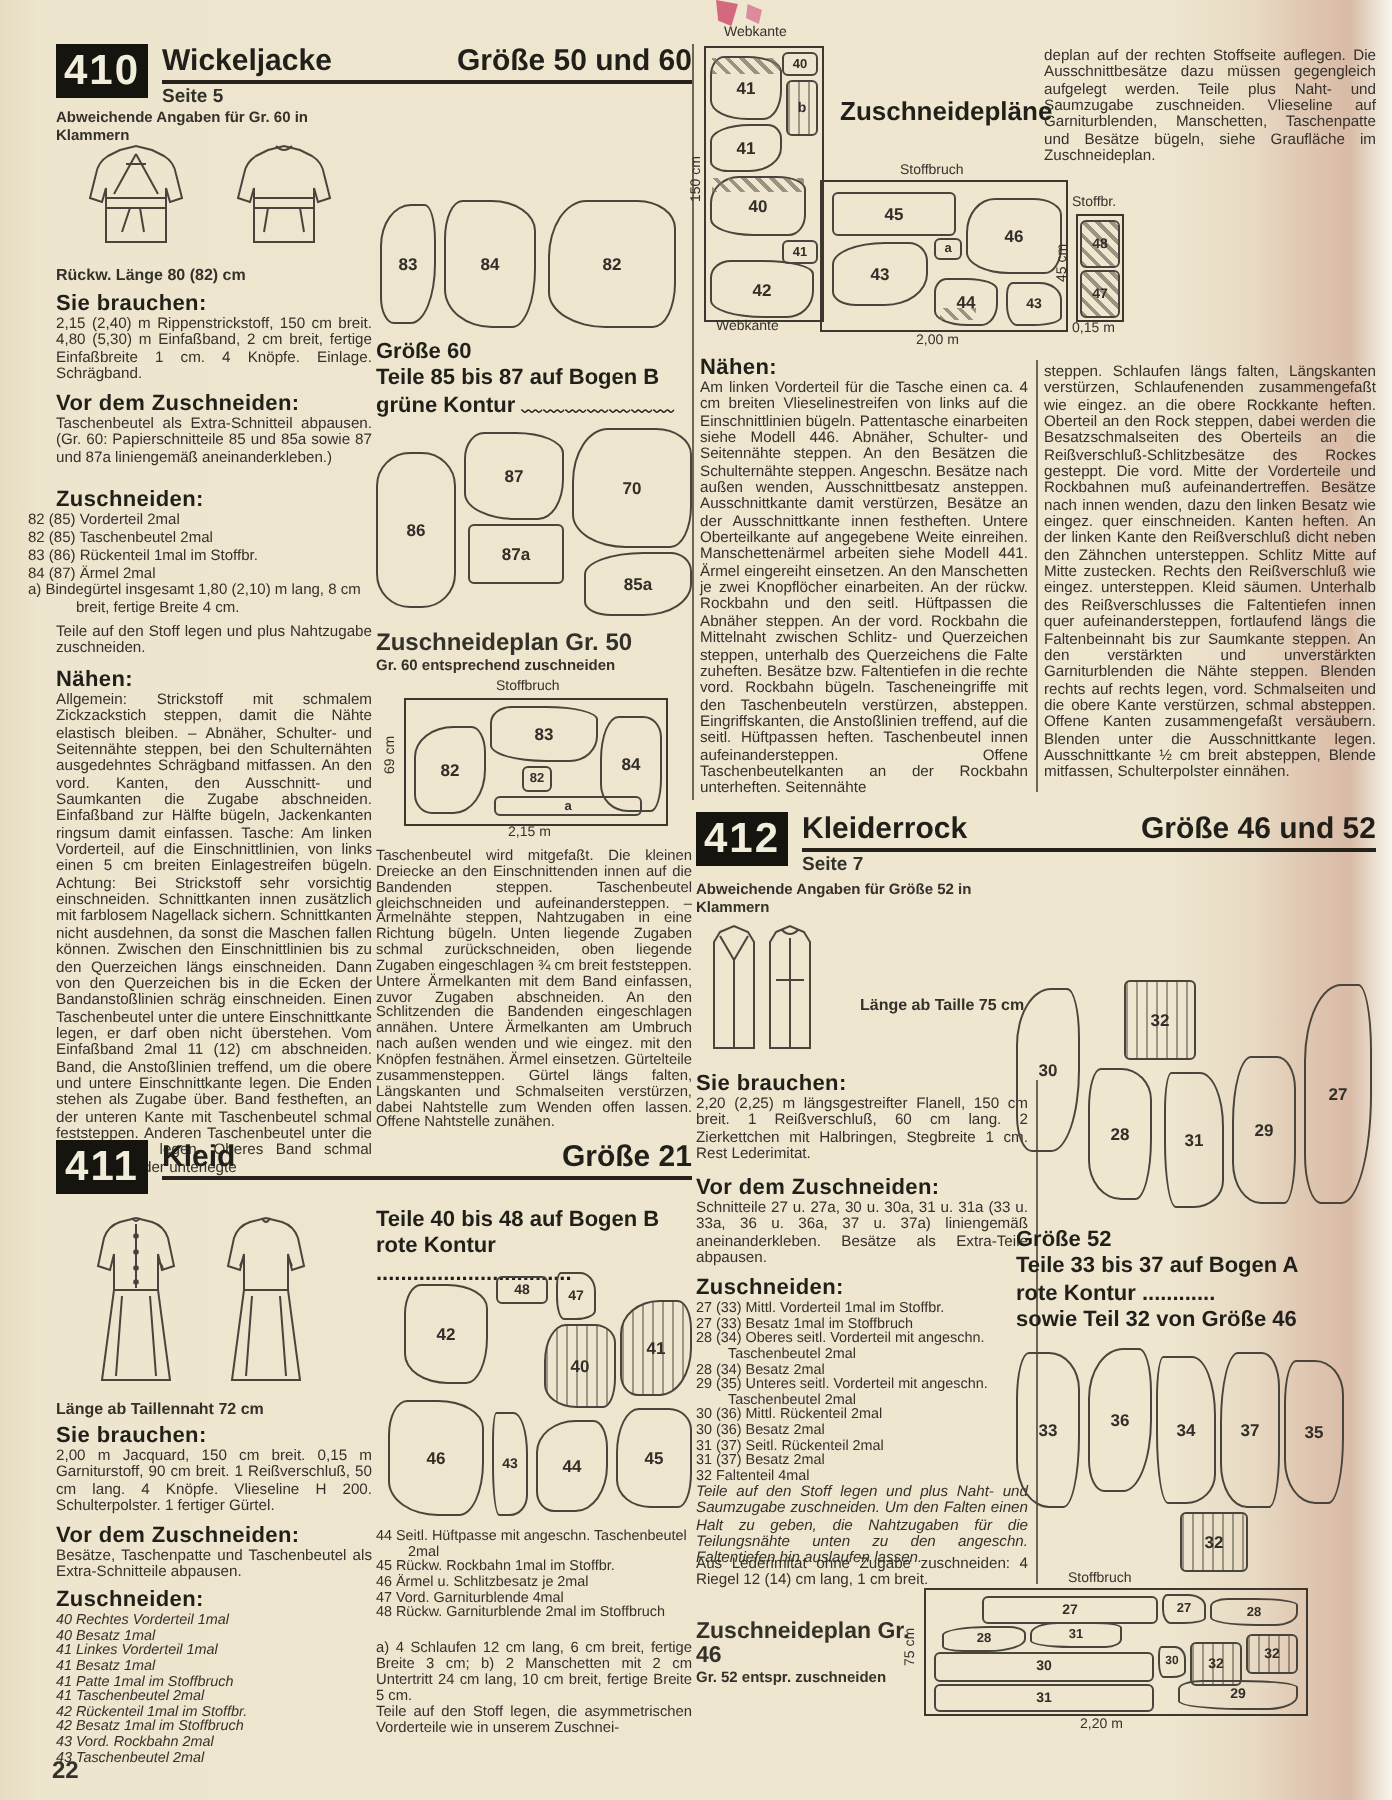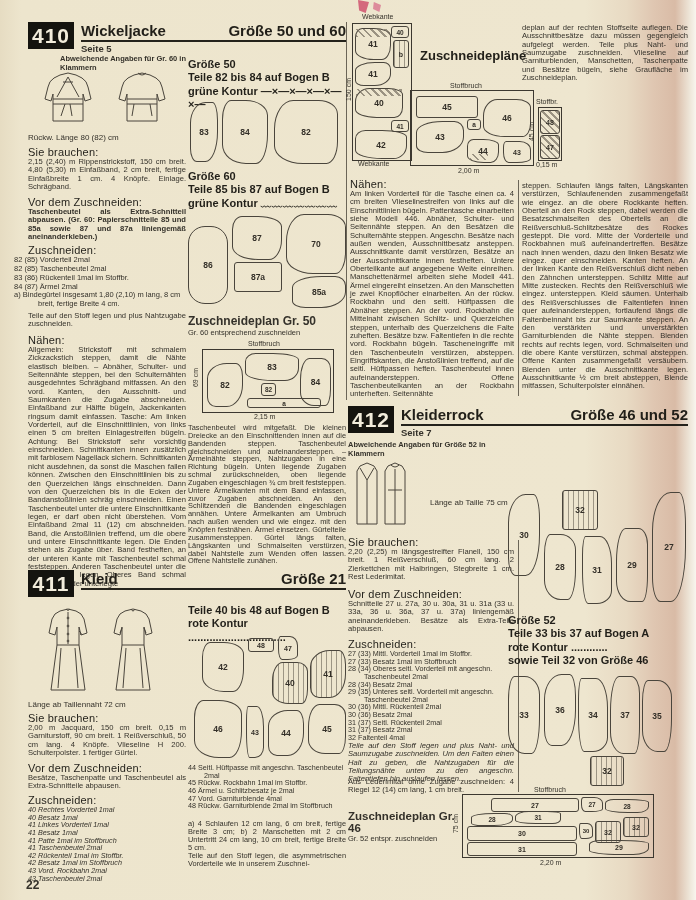--- a/index.html
+++ b/index.html
@@ -12,27 +12,27 @@
   .h-num{background:#15140f;color:#f2ecdb;font-weight:bold;font-size:21px;min-width:46px;height:27px;
     display:flex;align-items:center;justify-content:center;letter-spacing:1px;}
   .h-rest{flex:1;}
   .h-row{display:flex;justify-content:space-between;align-items:flex-end;}
   .h-title,.h-size{font-size:15px;font-weight:bold;color:#211f19;}
   .h-rule{border-top:2.2px solid #24221b;margin-top:1px;}
   .h-page{font-size:9.5px;font-weight:bold;margin-top:1px;}
   
   .t{font-size:7.6px;line-height:1.1;text-align:justify;}
   .t2{font-size:7.4px;line-height:1.06;text-align:justify;}
-  .h2{font-size:11px;font-weight:normal;color:#211f19;letter-spacing:.2px;}
+  .h2{font-size:11px;font-weight:bold;color:#211f19;letter-spacing:.2px;}
   .bn{font-size:7.5px;font-weight:bold;line-height:1.2;}
   .li{font-size:7.5px;line-height:1.18;padding-left:10px;text-indent:-24px;}
   .li2{font-size:7.2px;line-height:1.06;padding-left:16px;text-indent:-16px;}
   .pt{font-size:11px;font-weight:bold;line-height:1.22;color:#211f19;}
   .pnum{font-size:12px;font-weight:bold;}
-  .sub{font-size:7.5px;}
+  .sub{font-size:7.5px;font-weight:bold;}
   .lab{font-size:7px;}
   .vlab{font-size:7px;transform:rotate(-90deg);transform-origin:center;white-space:nowrap;}
   
   .pp{position:absolute;border:1.1px solid #4a453c;display:flex;align-items:center;justify-content:center;
     font-size:8.5px;font-weight:bold;color:#332f28;}
   .r1{border-radius:55% 20% 45% 25%/35% 30% 50% 22%;}
   .r2{border-radius:20% 48% 26% 52%/30% 24% 46% 30%;}
   .r3{border-radius:30% 30% 18% 45%/45% 22% 35% 28%;}
   .r4{border-radius:12% 40% 50% 20%/28% 40% 20% 48%;}
   .r0{border-radius:3px;}
@@ -60,55 +60,50 @@
     <div class="h-rest">
       <div class="h-row">
         <span class="h-title">Wickeljacke</span>
         <span class="h-size">Größe 50 und 60</span>
       </div>
       <div class="h-rule"></div>
       <div class="h-page">Seite 5</div>
     </div>
   </div>
 
-  <div class="abs bn" style="left:28px;top:54px;width:158px;margin-left:32px;">Abweichende Angaben für Gr. 60 in Klammern</div>
+  <div class="abs bn" style="left:28px;top:54px;width:158px;">Abweichende Angaben für Gr. 60 in Klammern</div>
 
   <svg class="abs sketch" style="left:30px;top:70px;" width="150" height="58" viewBox="0 0 150 58">
     <path d="M30,5 L38,3 L46,5 L52,8 Q57,11 58,17 L61,29 L55,31 L53,24 L53,51 L23,51 L23,24 L21,31 L15,29 L18,17 Q19,11 24,8 Z"></path>
     <path d="M38,7 L27,27 M38,7 L49,27 M23,29 L53,29 M23,34 L53,34 M35,34 L31,46 M40,34 L42,46 M33,12 L43,12"></path>
     <path d="M104,5 L112,3 L120,5 L126,8 Q131,11 132,17 L135,29 L129,31 L127,24 L127,51 L97,51 L97,24 L95,31 L89,29 L92,17 Q93,11 98,8 Z"></path>
     <path d="M97,29 L127,29 M97,34 L127,34 M104,34 L102,46 M120,34 L122,46 M108,3 Q112,7 116,3"></path>
   </svg>
 
   <div class="abs sub" style="left:28px;top:133px;width:158px;font-size:8px;">Rückw. Länge 80 (82) cm</div>
 
   <div class="abs h2" style="left:28px;top:146px;">Sie brauchen:</div>
   <div class="abs t" style="left:28px;top:158px;width:158px;">2,15 (2,40) m Rippenstrickstoff, 150 cm breit. 4,80 (5,30) m Einfaßband, 2 cm breit, fertige Einfaßbreite 1 cm. 4 Knöpfe. Einlage. Schrägband.</div>
 
   <div class="abs h2" style="left:28px;top:196px;">Vor dem Zuschneiden:</div>
-  <div class="abs t" style="left:28px;top:208px;width:158px;font-weight:bold;">Taschenbeutel als Extra-Schnitteil abpausen. (Gr. 60: Papierschnitteile 85 und 85a sowie 87 und 87a liniengemäß aneinanderkleben.)</div>
+  <div class="abs t" style="left:28px;top:208px;width:158px;">Taschenbeutel als Extra-Schnitteil abpausen. (Gr. 60: Papierschnitteile 85 und 85a sowie 87 und 87a liniengemäß aneinanderkleben.)</div>
 
   <div class="abs h2" style="left:28px;top:244px;">Zuschneiden:</div>
   <div class="abs" style="left:28px;top:256px;width:158px;">
     <div class="li">82 (85) Vorderteil 2mal</div>
     <div class="li">82 (85) Taschenbeutel 2mal</div>
     <div class="li">83 (86) Rückenteil 1mal im Stoffbr.</div>
     <div class="li">84 (87) Ärmel 2mal</div>
     <div class="li">a) Bindegürtel insgesamt 1,80 (2,10) m lang, 8 cm breit, fertige Breite 4 cm.</div>
   </div>
   <div class="abs t" style="left:28px;top:312px;width:158px;">Teile auf den Stoff legen und plus Nahtzugabe zuschneiden.</div>
 
   <div class="abs h2" style="left:28px;top:334px;">Nähen:</div>
   <div class="abs t" style="left:28px;top:346px;width:158px;">Allgemein: Strickstoff mit schmalem Zickzackstich steppen, damit die Nähte elastisch bleiben. – Abnäher, Schulter- und Seitennähte steppen, bei den Schulternähten ausgedehntes Schrägband mitfassen. An den vord. Kanten, den Ausschnitt- und Saumkanten die Zugabe abschneiden. Einfaßband zur Hälfte bügeln, Jackenkanten ringsum damit einfassen. Tasche: Am linken Vorderteil, auf die Einschnittlinien, von links einen 5 cm breiten Einlagestreifen bügeln. Achtung: Bei Strickstoff sehr vorsichtig einschneiden. Schnittkanten innen zusätzlich mit farblosem Nagellack sichern. Schnittkanten nicht ausdehnen, da sonst die Maschen fallen können. Zwischen den Einschnittlinien bis zu den Querzeichen längs einschneiden. Dann von den Querzeichen bis in die Ecken der Bandanstoßlinien schräg einschneiden. Einen Taschenbeutel unter die untere Einschnittkante legen, er darf oben nicht überstehen. Vom Einfaßband 2mal 11 (12) cm abschneiden. Band, die Anstoßlinien treffend, um die obere und untere Einschnittkante legen. Die Enden stehen als Zugabe über. Band festheften, an der unteren Kante mit Taschenbeutel schmal feststeppen. Anderen Taschenbeutel unter die obere Kante legen. Oberes Band schmal feststeppen, der unterlegte</div>
 
-  <div class="abs pt" style="left:188px;top:58px;width:158px;">
-    <div>Größe 50</div>
-    <div>Teile 82 bis 84 auf Bogen B</div>
-    <div><span>grüne Kontur</span> <span>—×—×—×—×—×—</span></div>
-  </div>
   <div class="abs" style="left:188px;top:100px;width:158px;height:64px;">
     <div class="pp r1" style="left:2px;top:2px;width:26px;height:58px;">
         <span>83</span>
       </div>
     <div class="pp r2" style="left:34px;top:0;width:44px;height:62px;">
         <span>84</span>
       </div>
     <div class="pp r3" style="left:86px;top:0;width:62px;height:62px;">
         <span>82</span>
       </div>

